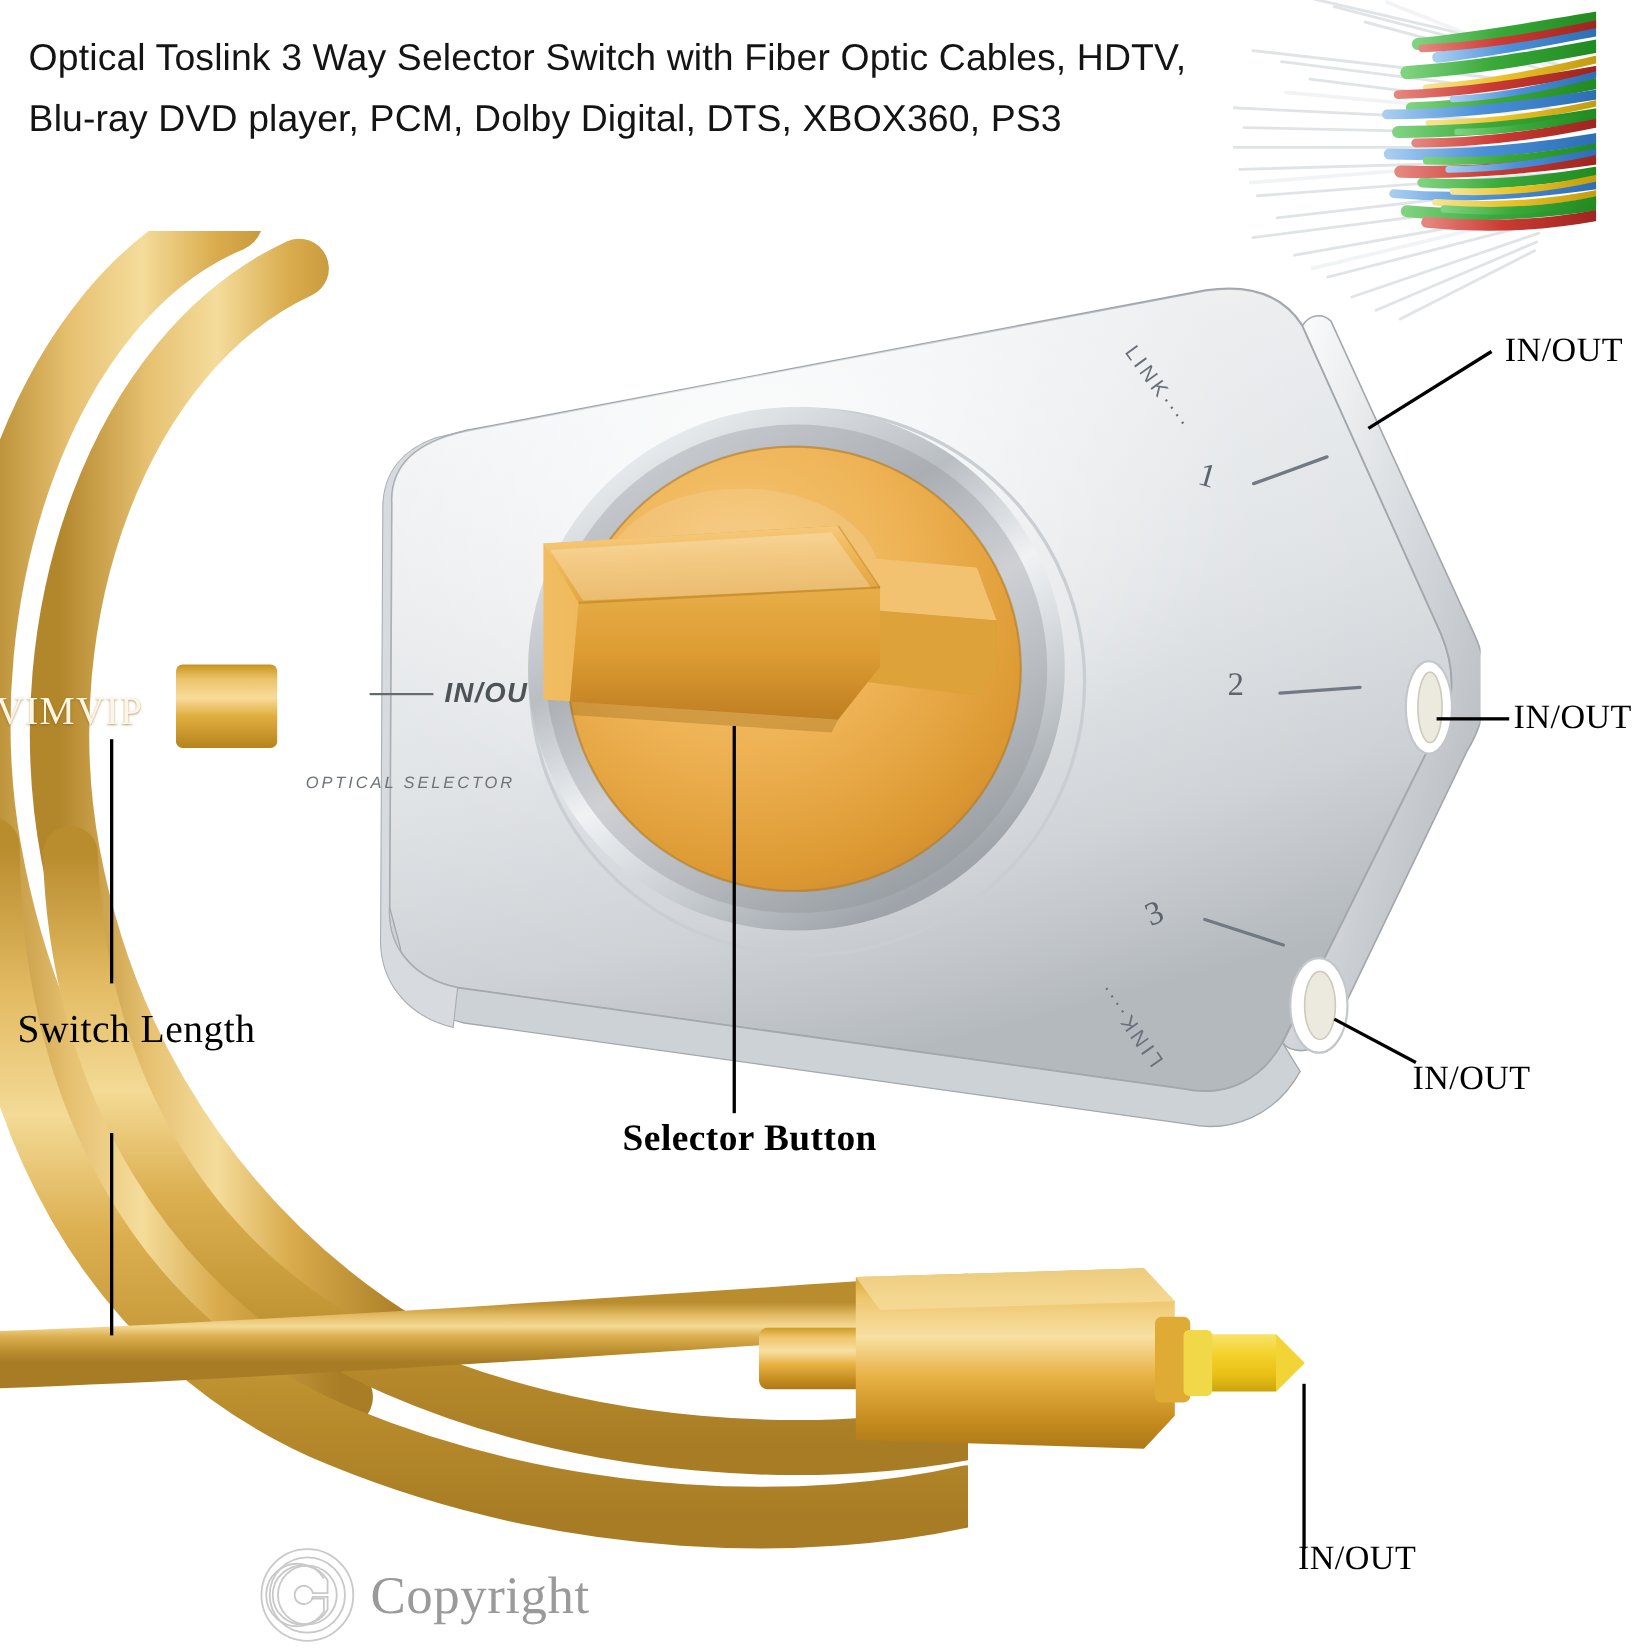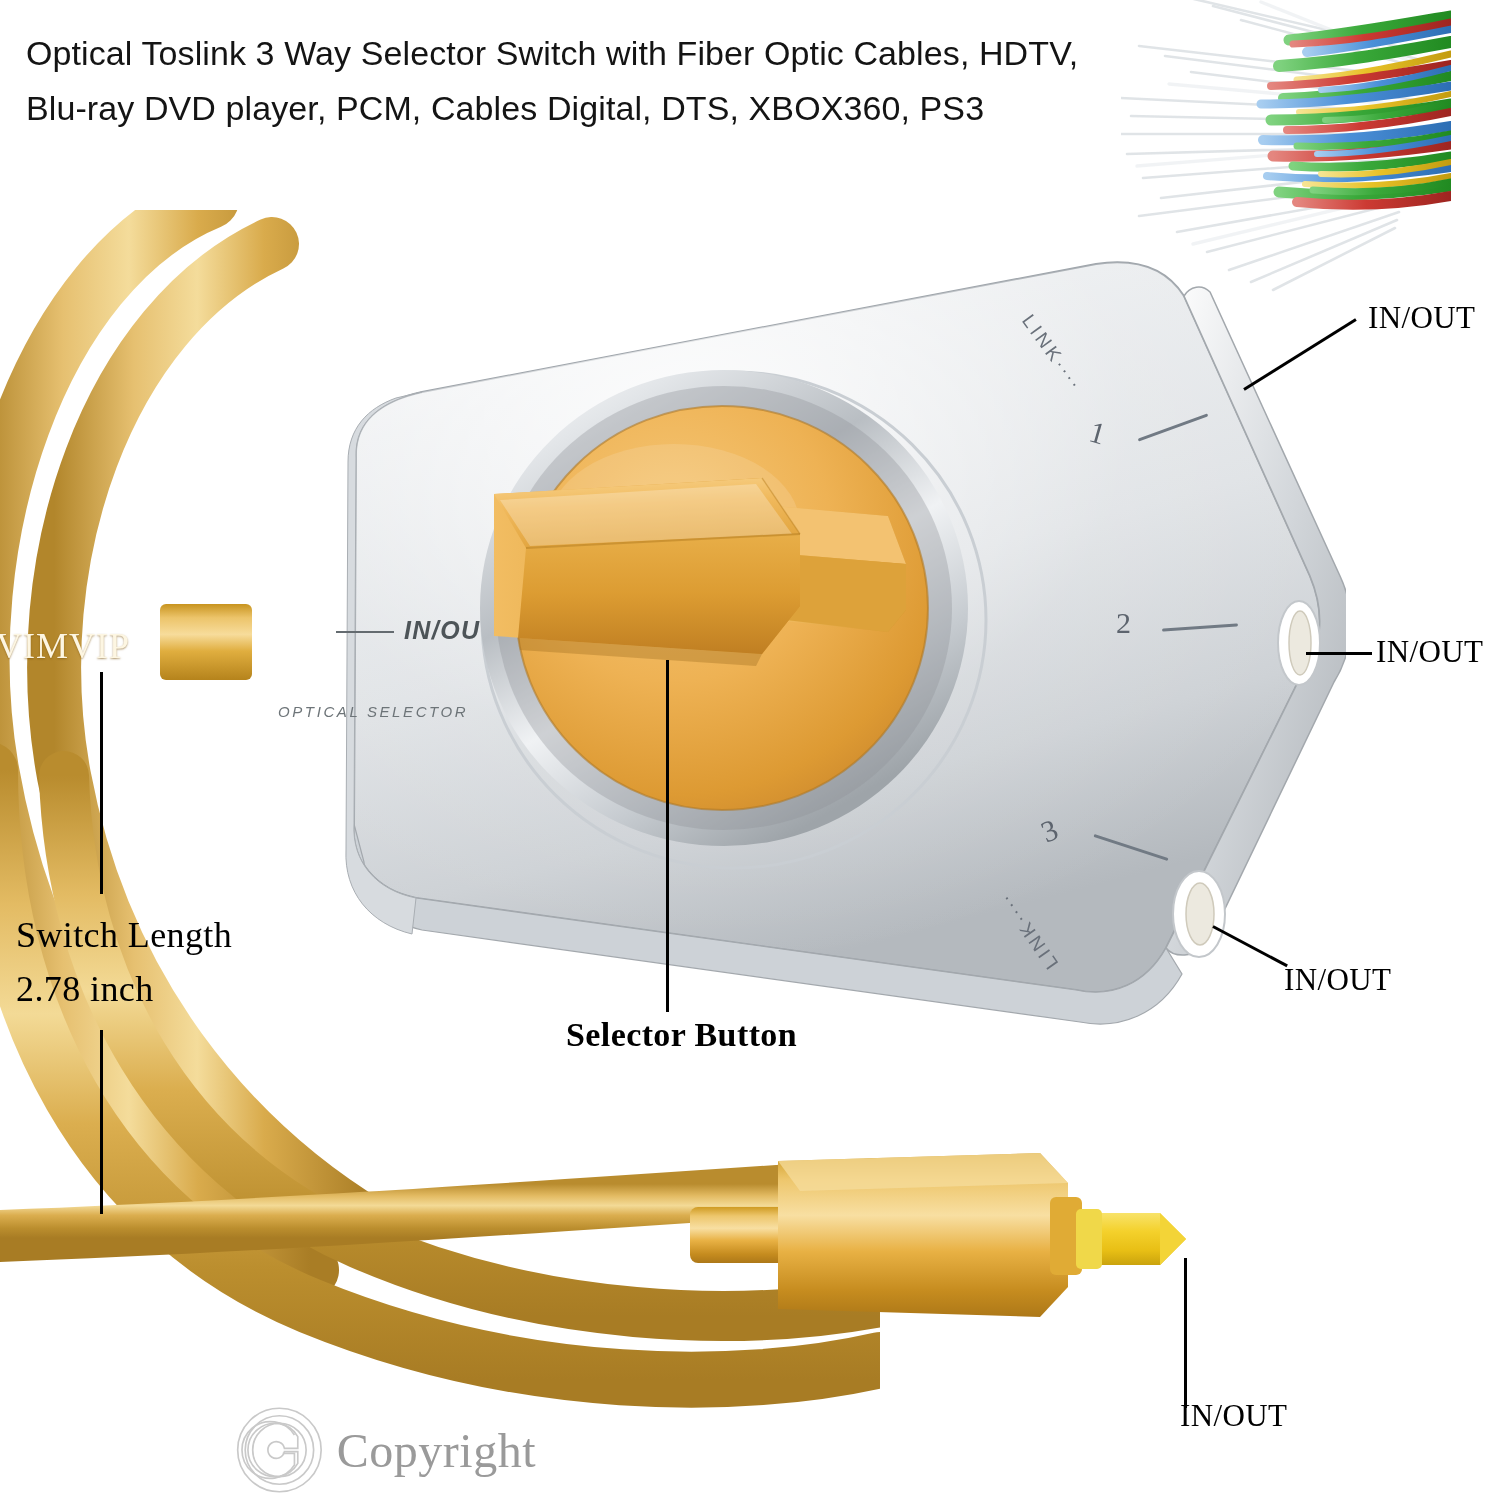--- a/index.html
+++ b/index.html
@@ -54,21 +54,21 @@
         display:flex;align-items:center;gap:14px;}
   .copy-txt{font-family:"Liberation Serif",serif;font-size:48px;color:#9a9a9a;letter-spacing:.5px;}
 </style>
 </head>
 <body>
 
 <div class="stage">
 
   <div class="title">
     <span class="ln">Optical Toslink 3 Way Selector Switch with Fiber Optic Cables, HDTV,</span>
-    <span class="ln">Blu-ray DVD player, PCM, Cables Digital, DTS, XBOX360, PS3</span>
+    <span class="ln">Blu-ray DVD player, PCM, Dolby Digital, DTS, XBOX360, PS3</span>
   </div>
 
   <div class="fiber">
     <svg width="330" height="300" viewBox="0 0 330 300">
       <defs>
         <linearGradient id="gG" x1="0" y1="0" x2="1" y2="0">
           <stop offset="0" stop-color="#7fd27f"></stop>
             <stop offset=".45" stop-color="#3aa93a"></stop>
             <stop offset="1" stop-color="#218a21"></stop>
         </linearGradient>
@@ -379,21 +379,20 @@
   <div class="lead lead-v" style="left:1184px;top:1258px;height:150px;"></div>
   <div class="callout" style="left:1180px;top:1398px;">IN/OUT</div>
 
   <div class="lead lead-v" style="left:666px;top:660px;height:352px;"></div>
   <div class="callout" style="left:566px;top:1016px;font-size:34px;font-weight:bold;">Selector Button</div>
 
   <div class="lead lead-v" style="left:100px;top:672px;height:222px;"></div>
   <div class="lead lead-v" style="left:100px;top:1030px;height:184px;"></div>
   <div class="callout big-serif" style="left:16px;top:908px;">
     <div>Switch Length</div>
-    <div>2.78 inch</div>
   </div>
 
   <div class="copy">
     <svg width="104" height="104" viewBox="0 0 104 104">
       <circle cx="52" cy="52" r="50" fill="none" stroke="#c9c9c9" stroke-width="2"></circle>
       <circle cx="52" cy="52" r="41" fill="none" stroke="#c9c9c9" stroke-width="2"></circle>
       <circle cx="52" cy="52" r="32" fill="none" stroke="#c9c9c9" stroke-width="2"></circle>
       <path d="M74 36 A32 32 0 1 0 74 68 L74 54 L58 54 A10 10 0 1 1 58 50 L74 50 Z" fill="none" stroke="#c9c9c9" stroke-width="2"></path>
       <path d="M70 34 A34 34 0 1 0 70 70 L70 56 L56 56" fill="none" stroke="#c9c9c9" stroke-width="2"></path>
     </svg>

